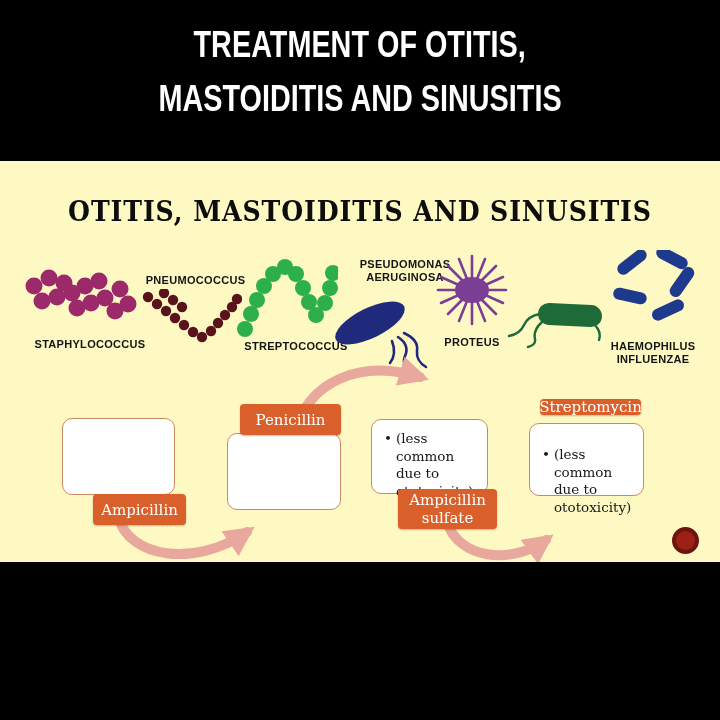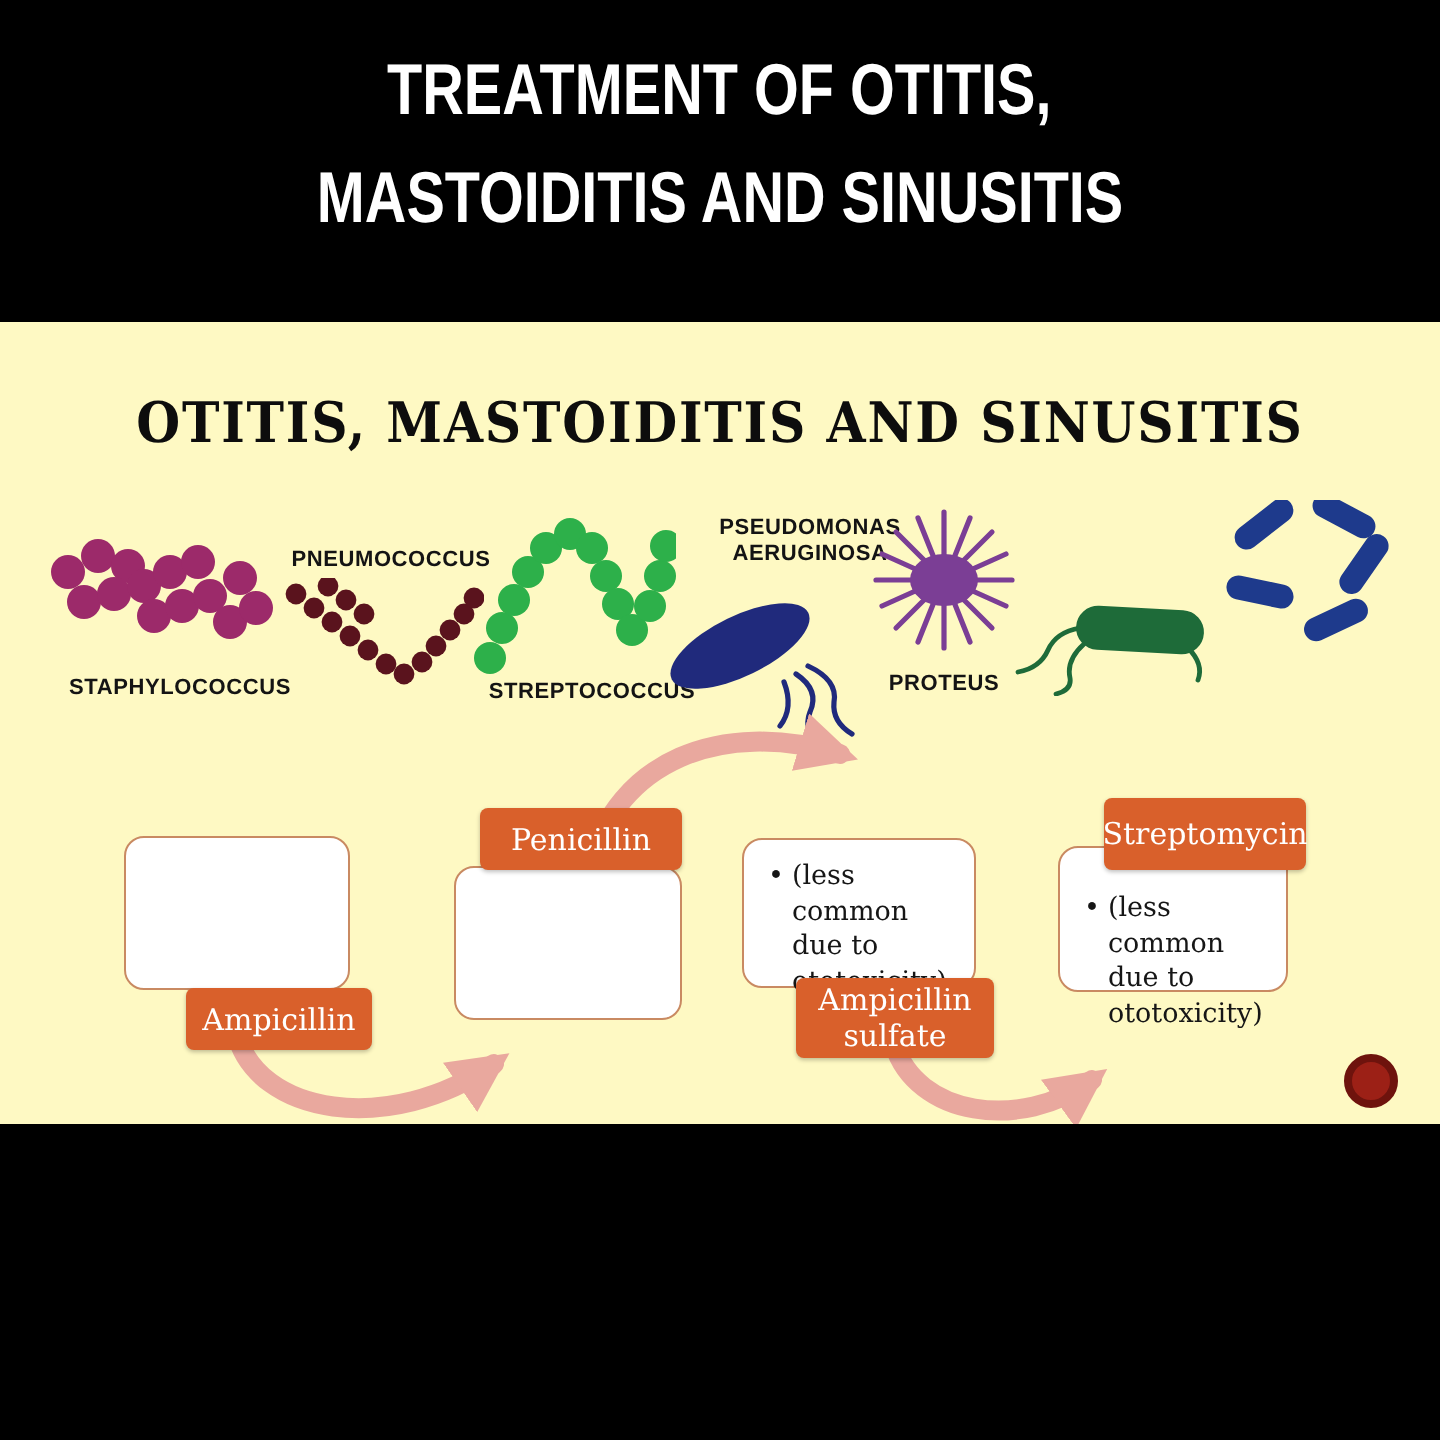--- a/index.html
+++ b/index.html
@@ -184,20 +184,21 @@
 
     <svg class="bact" style="left:607px; top:89px;" width="96" height="86" viewBox="0 0 96 86">
       <g fill="#1e3a8c">
         <rect x="8" y="6" width="34" height="12" rx="6" transform="rotate(-38 25 12)"></rect>
         <rect x="48" y="2" width="34" height="12" rx="6" transform="rotate(28 65 8)"></rect>
         <rect x="58" y="26" width="34" height="12" rx="6" transform="rotate(-55 75 32)"></rect>
         <rect x="6" y="40" width="34" height="12" rx="6" transform="rotate(12 23 46)"></rect>
         <rect x="44" y="54" width="34" height="12" rx="6" transform="rotate(-25 61 60)"></rect>
       </g>
     </svg>
+    <div class="blabel" style="left:594px; top:179px; width:118px;">HAEMOPHILUS INFLUENZAE</div>
 
     <div class="obox" style="left:62px; top:257px; width:113px; height:77px;"></div>
     <div class="pill" style="left:93px; top:333px; width:93px; height:31px;">Ampicillin</div>
 
     <div class="obox" style="left:227px; top:272px; width:114px; height:77px;"></div>
     <div class="pill" style="left:240px; top:243px; width:101px; height:31px;">Penicillin</div>
 
     <div class="obox" style="left:371px; top:258px; width:117px; height:75px;">
       <div class="note">
         <span>•</span>
@@ -205,19 +206,19 @@
       </div>
     </div>
     <div class="pill" style="left:398px; top:328px; width:99px; height:40px;">Ampicillin sulfate</div>
 
     <div class="obox" style="left:529px; top:262px; width:115px; height:73px;">
       <div class="note note-right">
         <span>•</span>
         <span class="txt">(less common due to ototoxicity)</span>
       </div>
     </div>
-    <div class="pill" style="left:552px; top:238px; width:101px; height:36px;">Streptomycin</div>
+    <div class="pill" style="left:540px; top:238px; width:101px; height:16px;">Streptomycin</div>
 
     <div class="logo-dot"></div>
   </div>
 
   <div class="band-bottom"></div>
 </div>
 
 </body></html>

